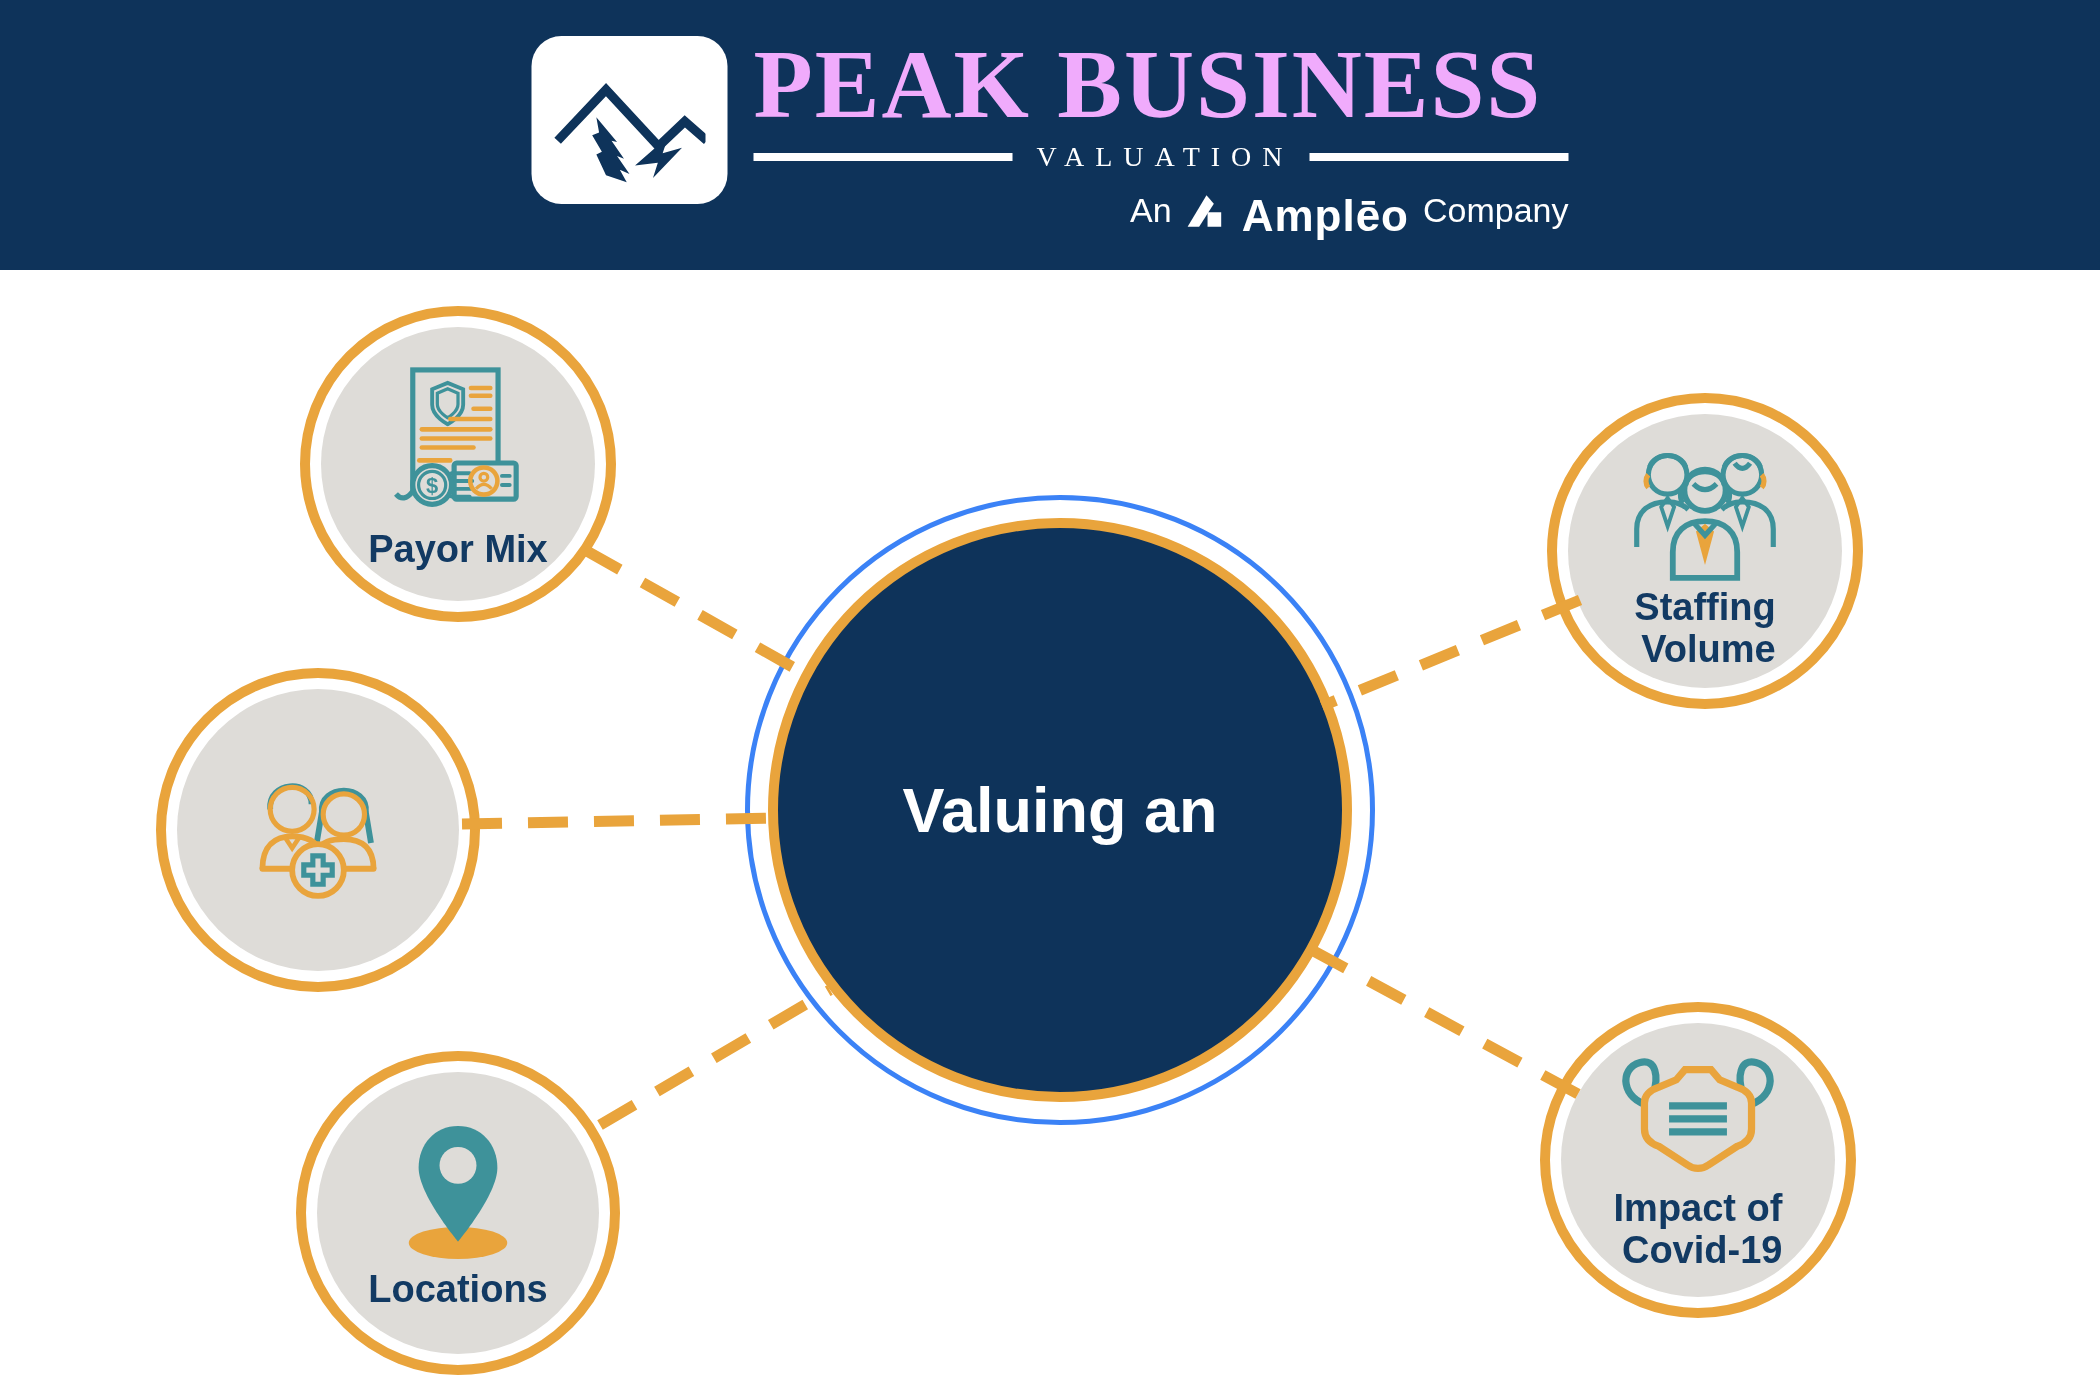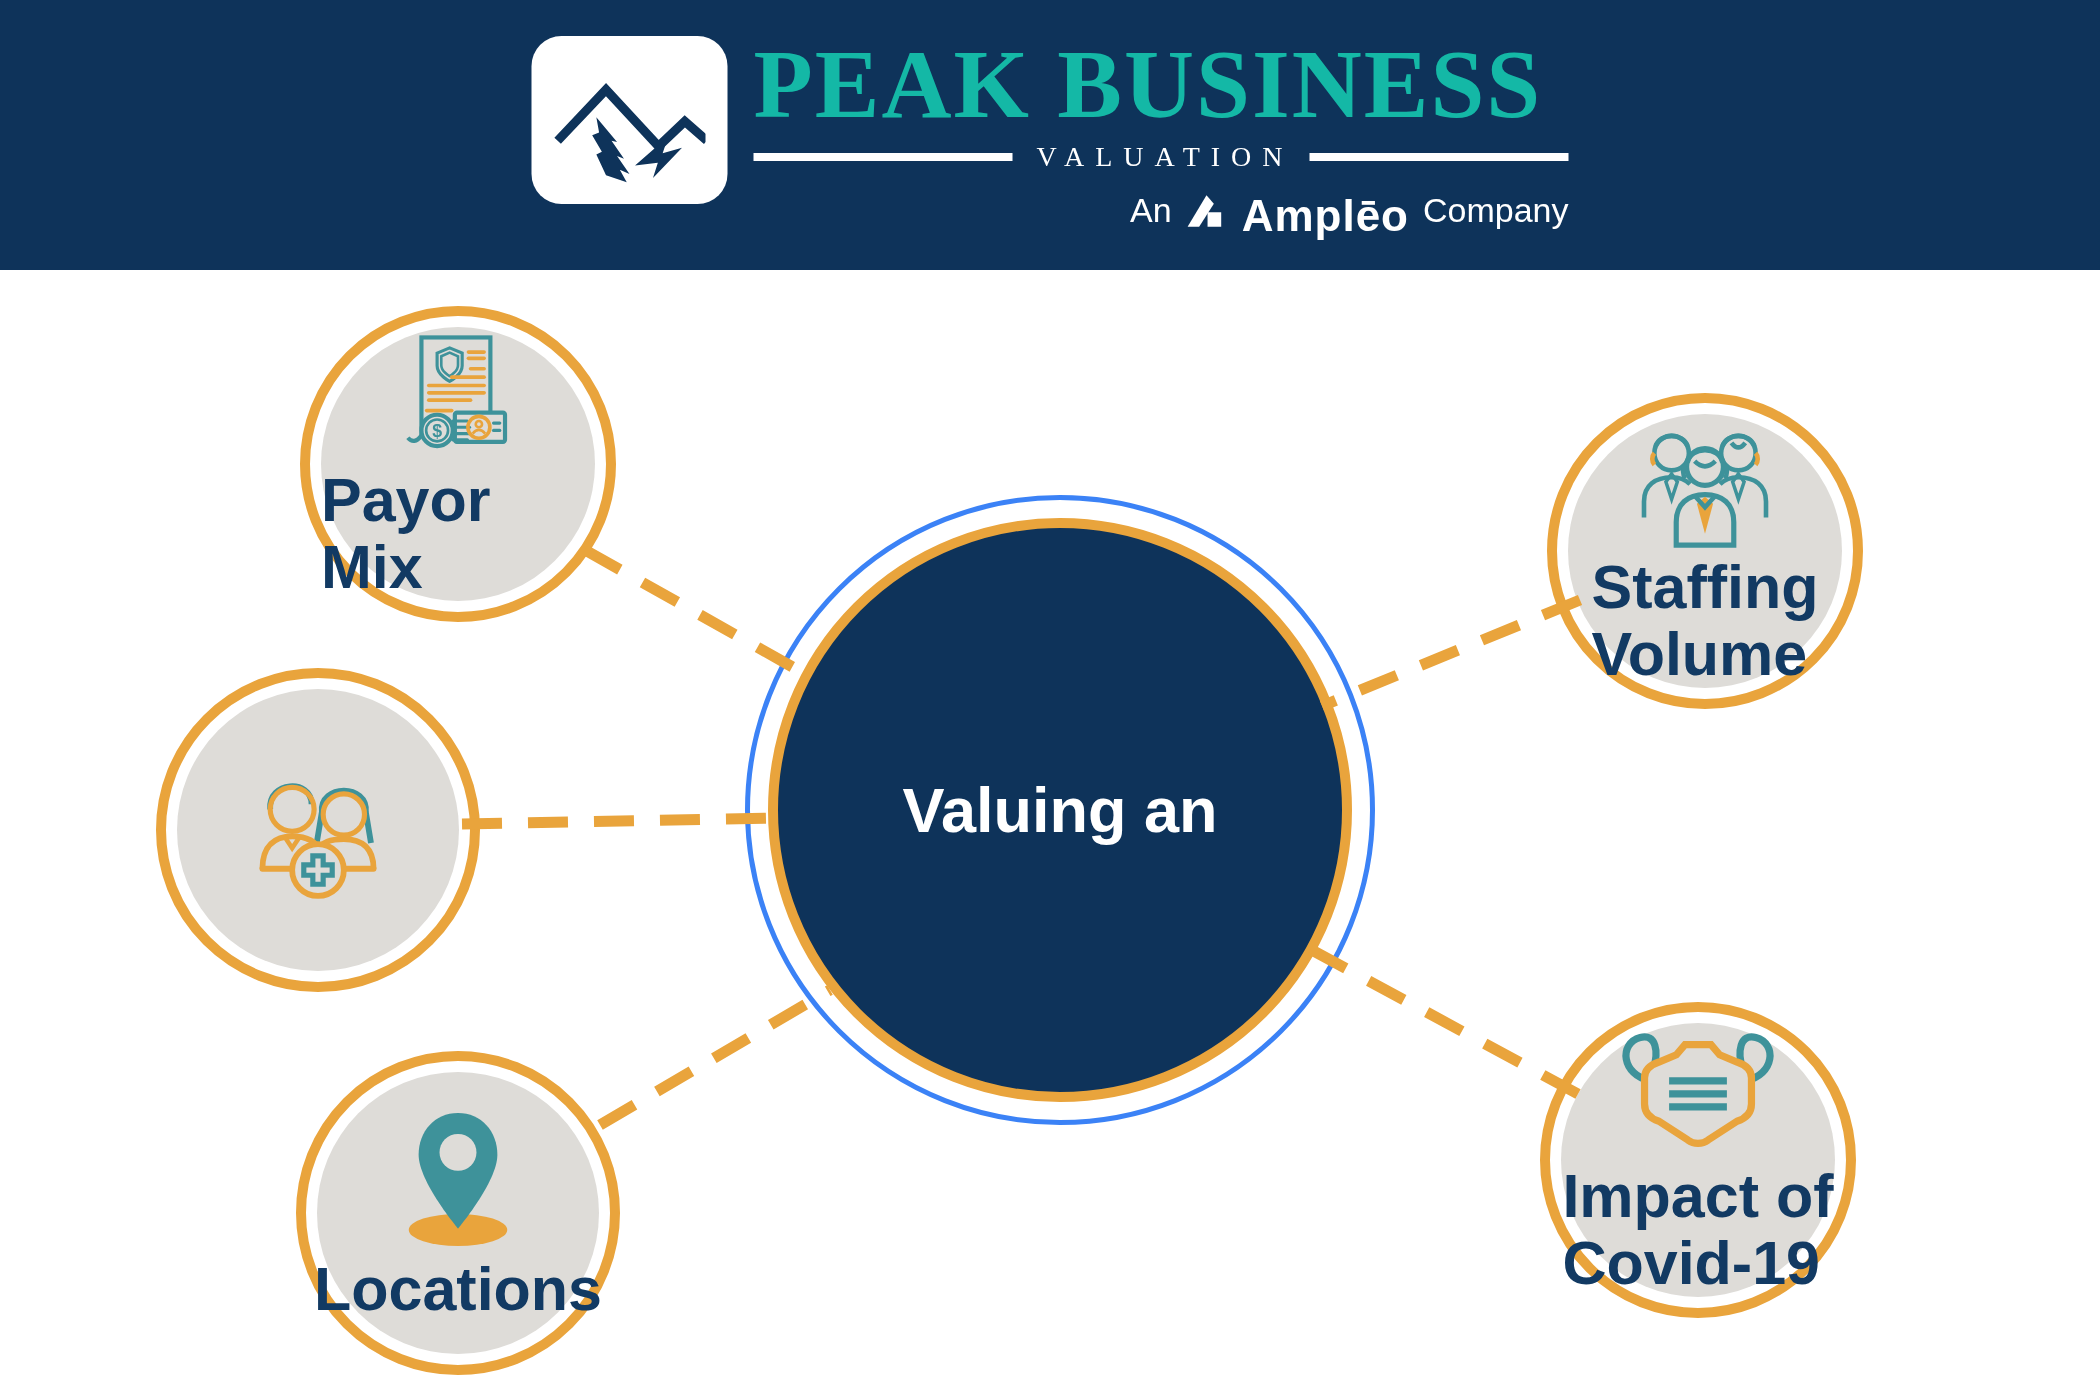--- a/index.html
+++ b/index.html
@@ -7,39 +7,39 @@
   .canvas{
     position:relative; width:2100px; height:1400px; overflow:hidden;
     background:#ffffff; font-family:"Liberation Sans", sans-serif;
   }
   
   .header{ position:absolute; left:0; top:0; width:2100px; height:270px; background:#0e335a; }
   .header-inner{ position:absolute; left:50%; transform:translateX(-50%); top:0; display:flex; gap:26px; padding-top:36px; }
   .logo-box{ width:196px; height:168px; background:#ffffff; border-radius:30px; display:flex; align-items:center; justify-content:center; }
   .brand-block{ display:flex; flex-direction:column; width:815px; }
   .brand-title{
-    font-family:"Liberation Serif", serif; font-weight:600; color:#14b8a6;
+    font-family:"Liberation Serif", serif; font-weight:600; color:#f0abfc;
     font-size:97px; line-height:1.02; letter-spacing:2px; white-space:nowrap;
   }
   .valuation-row{ display:flex; align-items:center; gap:16px; margin-top:6px; }
   .val-line{ flex:1; height:8px; background:#ffffff; }
   .val-text{
     font-family:"Liberation Serif", serif; color:#ffffff; font-size:28px;
     letter-spacing:11px; font-weight:500; white-space:nowrap; padding-left:8px;
   }
   .ampleo-row{ align-self:flex-end; display:flex; align-items:flex-start; gap:14px; margin-top:18px; color:#ffffff; }
   .ampleo-an{ font-size:34px; font-weight:500; }
   .ampleo-brand{ font-size:44px; font-weight:700; letter-spacing:1px; }
   .ampleo-company{ font-size:34px; font-weight:500; }
   
   .node{ position:absolute; border-radius:50%; background:#ffffff; }
   .node.sat{ border:10px solid #e9a43c; }
   .node-gray{ position:absolute; inset:11px; border-radius:50%; background:#dedcd8; }
   .node-content{ position:absolute; inset:0; display:flex; flex-direction:column; align-items:center; justify-content:center; }
-  .node-label{ text-align:left; color:#123a63; font-weight:700; font-size:61px; line-height:1.1; margin-top:4px; }
+  .node-label{ text-align:right; color:#123a63; font-weight:700; font-size:38px; line-height:1.1; margin-top:4px; }
   .node-label span{ display:block; }
   .center-node{ position:absolute; border-radius:50%; background:#ffffff; border:5px solid #3b82f6; }
   .center-inner{
     position:absolute; inset:18px; border-radius:50%;
     background:#0e335a; border:10px solid #e9a43c;
     display:flex; align-items:center; justify-content:center;
   }
   .center-title{ color:#ffffff; font-weight:700; font-size:63px; line-height:1.28; text-align:center; }
   .center-title span{ display:block; }
   .connectors{ position:absolute; left:0; top:0; pointer-events:none; }

